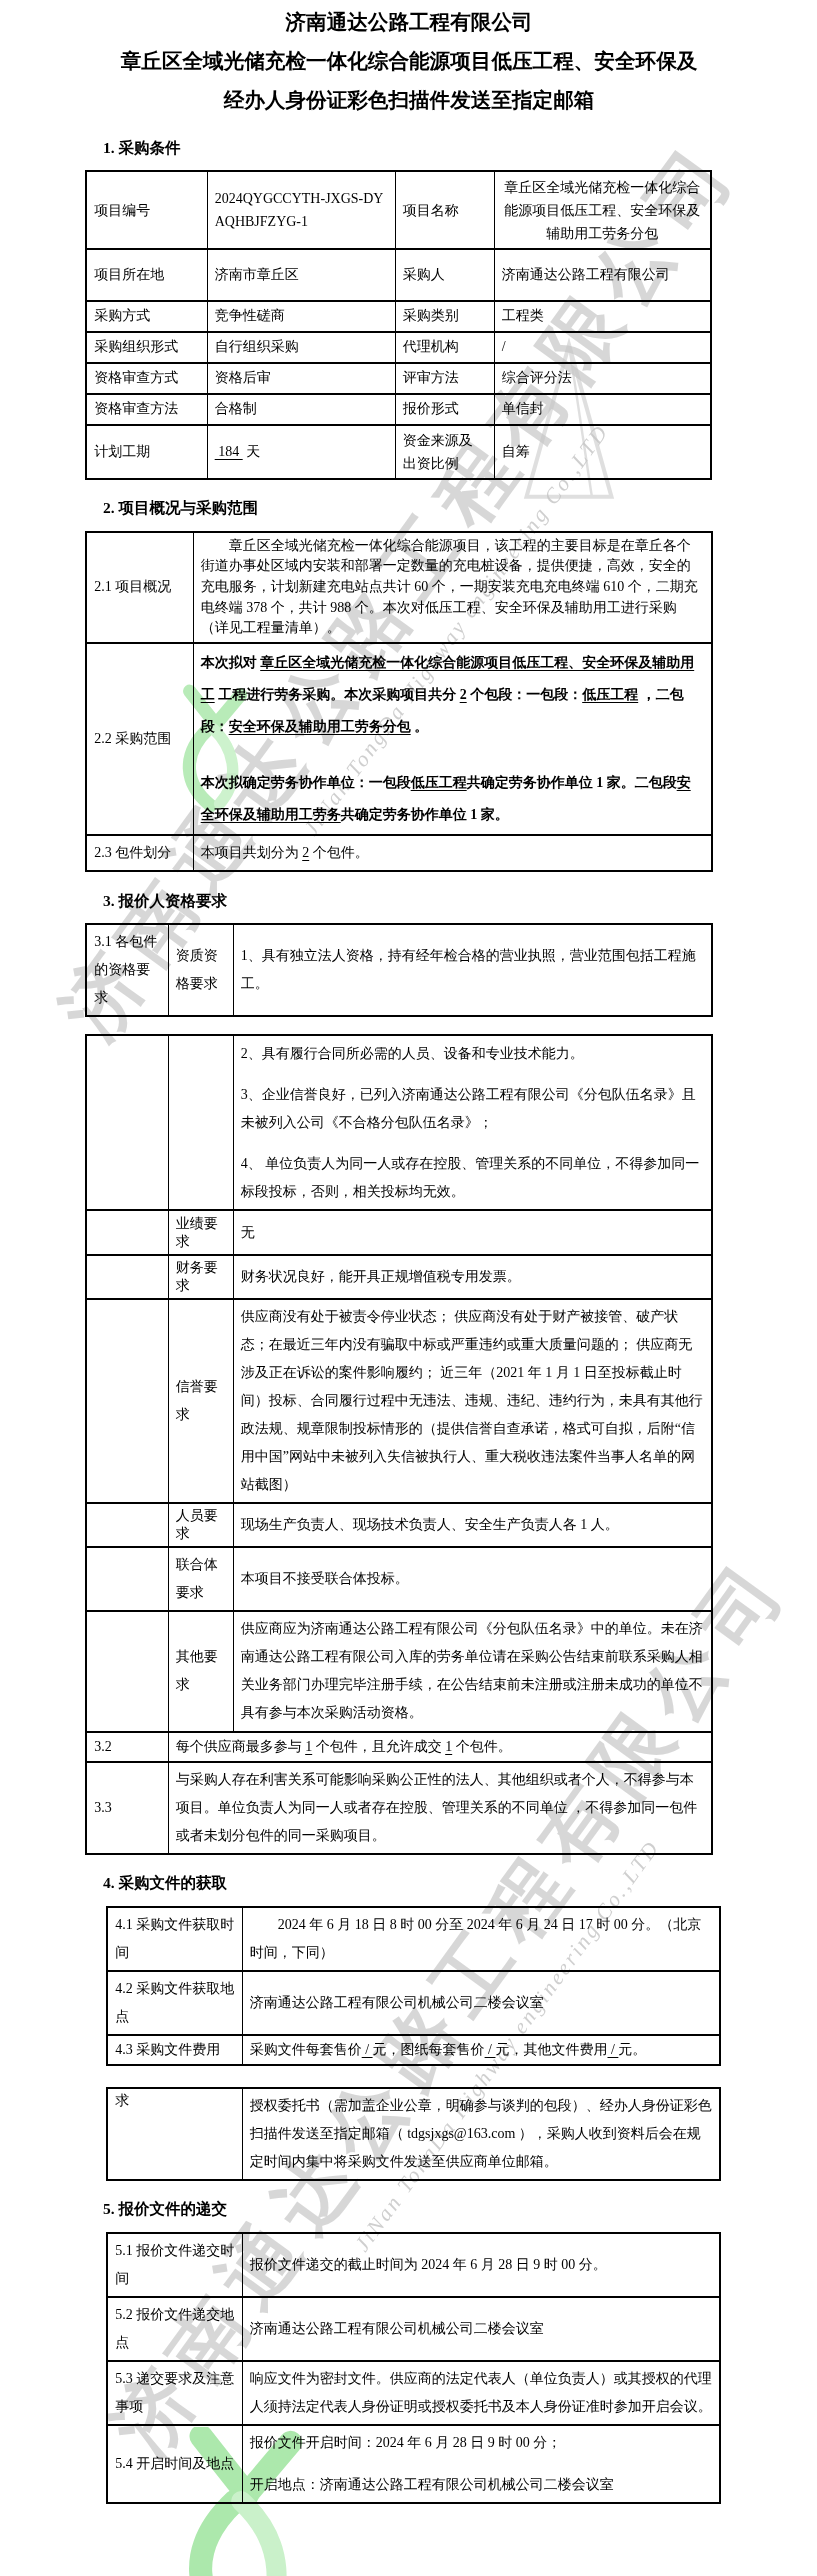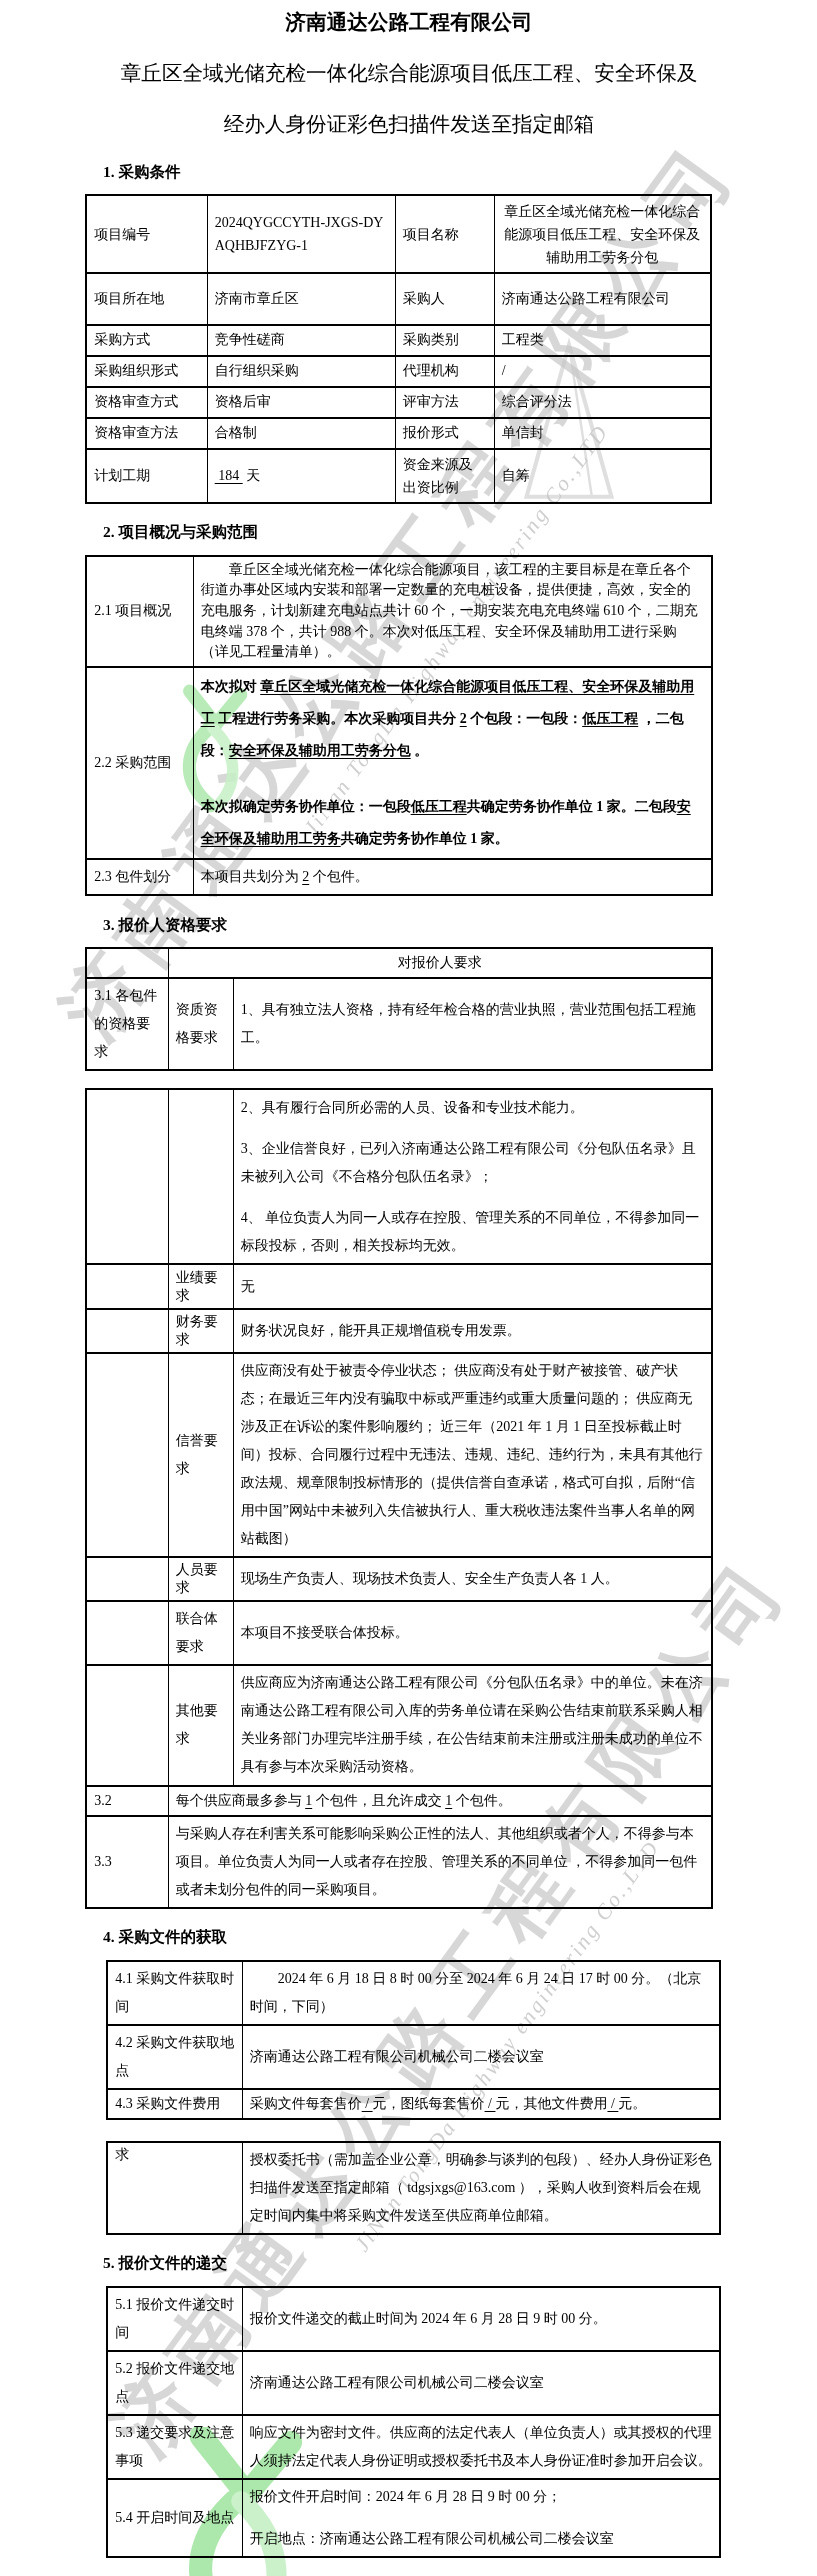--- a/index.html
+++ b/index.html
@@ -4,21 +4,21 @@
 <style>
   html,body{margin:0;padding:0;background:#fff;}
   .page{position:relative;width:818px;height:2632px;background:#fff;overflow:hidden;
         font-family:"Liberation Serif","DejaVu Serif",serif;color:#000;}
   .wm-layer{position:absolute;inset:0;z-index:1;pointer-events:none;}
   .content{position:relative;z-index:2;}
   .wm{position:absolute;text-align:center;transform:rotate(-54deg);}
   .wm-cn{font-size:77px;font-weight:bold;letter-spacing:13.4px;color:#9e9e9e;opacity:.40;white-space:nowrap;}
   .wm-en{font-size:21.6px;letter-spacing:2.6px;color:#a9a9a9;opacity:.55;white-space:nowrap;margin-top:5.2px;font-style:italic;}
   .title1{font-size:20.6px;font-weight:bold;text-align:center;margin:8.2px 0 0;}
-  .title2,.title3{font-size:20.6px;font-weight:normal;text-align:center;margin:23px 0 0;}
+  .title2,.title3{font-size:20.6px;font-weight:bold;text-align:center;margin:11px 0 0;}
   .sec{font-size:15.5px;font-weight:bold;margin:18.5px 0 11.3px 103px;}
   .sec.first{margin-top:24px;}
   table.doc{border-collapse:collapse;table-layout:fixed;border:2.1px solid #000;}
   table.doc td{border:1px solid #000;border-top-width:2.1px;border-bottom-width:2.1px;
                padding:3.1px 7.2px;font-size:14px;vertical-align:middle;word-break:break-all;}
   .tbl-a{margin-left:85px;width:626px;}
   .tbl-b{margin-left:106px;width:613px;}
   .gap34{margin-top:17.5px;}
   .gap40{margin-top:20.6px;}
   .c-center{text-align:center;}
@@ -161,24 +161,20 @@
 
     <div class="sec">3. 报价人资格要求</div>
 
     <table class="doc tbl-a">
       <colgroup>
           <col style="width:82px">
           <col style="width:65px">
           <col style="width:479px">
         </colgroup>
       <tbody>
-          <tr class="h58">
-        <td></td>
-        <td colspan="2" class="c-center">对报价人要求</td>
-      </tr>
       <tr>
         <td class="para55">3.1 各包件的资格要求</td>
         <td class="para55">资质资格要求</td>
         <td class="para55">1、具有独立法人资格，持有经年检合格的营业执照，营业范围包括工程施工。</td>
       </tr>
     </tbody>
       </table>
 
     <table class="doc tbl-a gap34">
       <colgroup>

